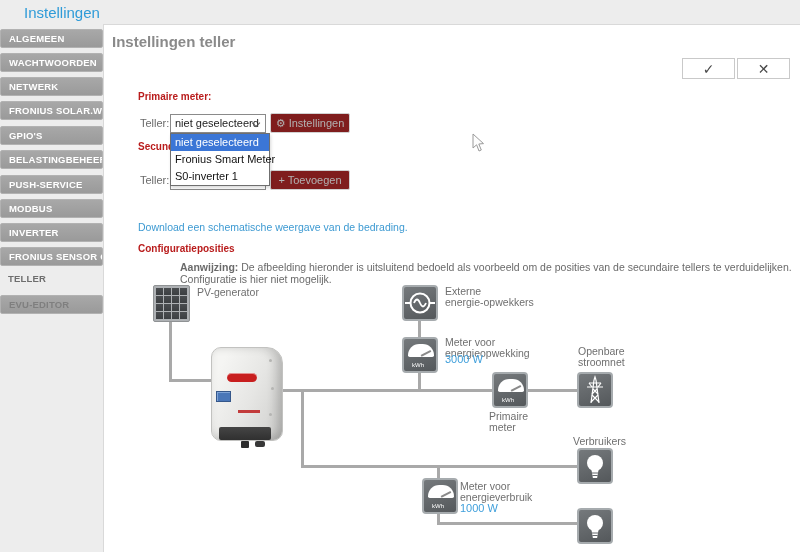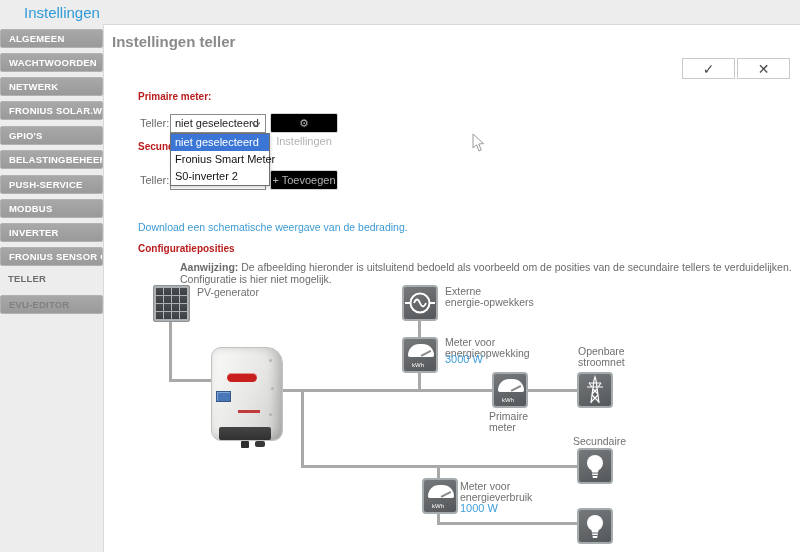--- a/index.html
+++ b/index.html
@@ -17,21 +17,21 @@
   .h1{font-size:15px;font-weight:bold;color:#8a8a8a;}
   .h2{font-size:10px;font-weight:bold;color:#b91c1c;}
   .lbl{font-size:11px;color:#6a6a6a;}
   .small{font-size:10.5px;color:#6a6a6a;margin-left:42px;}
   .link{font-size:10.5px;color:#3d9ad2;text-decoration:none;cursor:pointer;}
   
   .tbtn{width:53px;height:21px;background:#fff;border:1px solid #c9c9c9;color:#4a4a4a;font-size:14px;text-align:center;line-height:20px;cursor:pointer;box-sizing:border-box;}
   
   .select{width:96px;height:19px;background:#fff;border:1px solid #8a8a8a;box-sizing:border-box;font-size:11px;color:#222;line-height:17px;padding-left:4px;cursor:pointer;}
   .select .chev{position:absolute;right:6px;top:5px;width:5px;height:5px;border-right:1.5px solid #555;border-bottom:1.5px solid #555;transform:rotate(45deg);}
-  .gbtn{width:68px;height:20px;background:#000000;border:1px solid #d2d2d2;border-radius:2px;color:#b2b2b2;font-size:11px;line-height:18px;text-align:center;box-sizing:border-box;cursor:default;}
+  .gbtn{width:80px;height:20px;background:#7f1d1d;border:1px solid #d2d2d2;border-radius:2px;color:#b2b2b2;font-size:11px;line-height:18px;text-align:center;box-sizing:border-box;cursor:default;}
   .ddlist{width:98px;background:#fff;border:1px solid #6f6f6f;z-index:10;box-shadow:1px 2px 3px rgba(0,0,0,.15);}
   .ddopt{height:17px;line-height:17px;font-size:11px;color:#111;padding-left:4px;white-space:nowrap;cursor:pointer;}
   .ddopt.hl{background:#3b76d6;color:#fff;}
   
   .line{background:#a9a9a9;z-index:1;}
   .dicon{width:36px;height:36px;background:linear-gradient(160deg,#75797c,#54585b);border:2px solid #a6abae;border-radius:4px;box-sizing:border-box;z-index:2;}
   .gauge{position:absolute;left:4px;top:5px;width:26px;height:13px;background:#fff;border-radius:13px 13px 2px 2px;overflow:hidden;}
   .needle{position:absolute;left:13px;bottom:1px;width:11px;height:1.5px;background:#8a8a8a;transform:rotate(-28deg);transform-origin:left center;}
   .kwh{position:absolute;left:0;right:4px;bottom:3px;text-align:center;font-size:6px;color:#fff;}
   .dlabel{font-size:10.5px;line-height:11px;color:#6f6f6f;white-space:pre-line;z-index:3;}
@@ -79,21 +79,21 @@
 <div class="abs gbtn" style="left:270px;top:113px"><span>⚙</span> <span>Instellingen</span></div>
 
 <div class="abs h2" style="left:138px;top:141px">Secundaire meter:</div>
 <div class="abs lbl" style="left:140px;top:174px">Teller:</div>
 <div class="abs select" style="left:170px;top:171px"><span>niet geselecteerd</span><span class="chev"></span></div>
 <div class="abs gbtn" style="left:270px;top:170px"><span>+</span> <span>Toevoegen</span></div>
 
 <div class="abs ddlist" style="left:170px;top:133px">
   <div class="ddopt hl">niet geselecteerd</div>
   <div class="ddopt">Fronius Smart Meter</div>
-  <div class="ddopt">S0-inverter 2</div>
+  <div class="ddopt">S0-inverter 1</div>
 </div>
 
 <a class="abs link" style="left:138px;top:221px">Download een schematische weergave van de bedrading.</a>
 <div class="abs h2" style="left:138px;top:243px">Configuratieposities</div>
 <div class="abs small" style="left:138px;top:261px;width:652px"><b>Aanwijzing:</b><span> De afbeelding hieronder is uitsluitend bedoeld als voorbeeld om de posities van de secundaire tellers te verduidelijken. Configuratie is hier niet mogelijk.</span></div>
 
 <div class="abs line" style="left:169px;top:322px;width:3px;height:60px"></div>
 <div class="abs line" style="left:169px;top:379px;width:48px;height:3px"></div>
 <div class="abs line" style="left:278px;top:389px;width:216px;height:3px"></div>
 <div class="abs line" style="left:525px;top:389px;width:54px;height:3px"></div>
@@ -199,21 +199,21 @@
 <div class="abs dlabel" style="left:197px;top:287px">PV-generator</div>
 <div class="abs dlabel" style="left:445px;top:286px">Externe
 energie-opwekkers</div>
 <div class="abs dlabel" style="left:445px;top:337px">Meter voor
 energieopwekking</div>
 <div class="abs dvalue" style="left:445px;top:353px">3000 W</div>
 <div class="abs dlabel" style="left:578px;top:346px">Openbare
 stroomnet</div>
 <div class="abs dlabel" style="left:489px;top:411px">Primaire
 meter</div>
-<div class="abs dlabel" style="left:573px;top:436px">Secundaire</div>
+<div class="abs dlabel" style="left:573px;top:436px">Verbruikers</div>
 <div class="abs dlabel" style="left:460px;top:481px">Meter voor
 energieverbruik</div>
 <div class="abs dvalue" style="left:460px;top:502px">1000 W</div>
 
 <div class="abs" style="left:472px;top:133px;z-index:20">
   <svg width="14" height="20" viewBox="0 0 14 20">
     <path d="M1,1 L1,15 L4.6,11.8 L7,18 L9.3,17 L6.8,11 L11.5,10.6 Z" fill="#fdfdfd" stroke="#9a9a9a" stroke-width="1"></path>
   </svg>
 </div>
 

